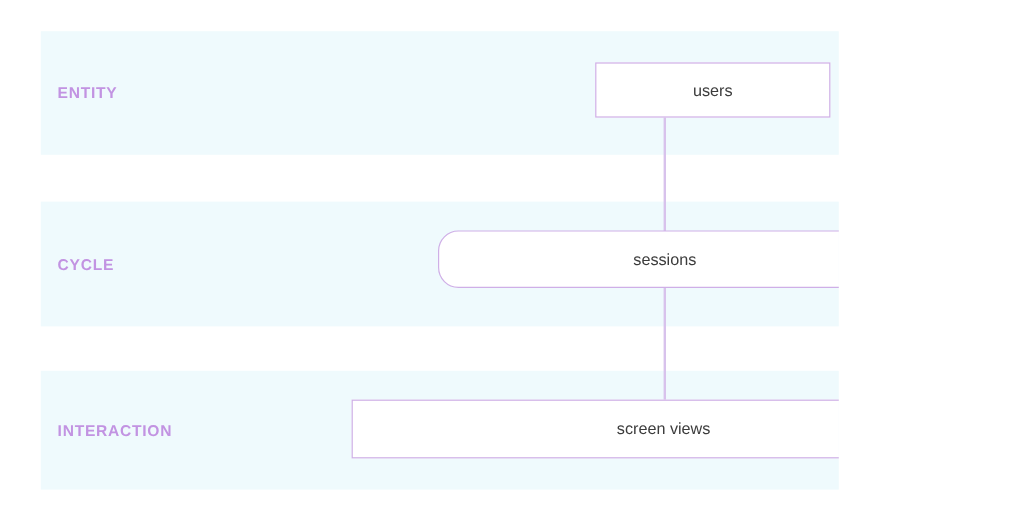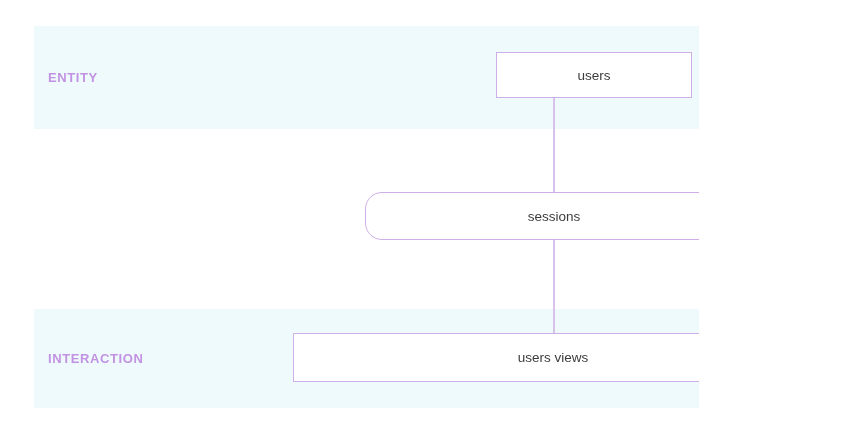--- a/index.html
+++ b/index.html
@@ -61,27 +61,30 @@
 </style>
 </head>
 <body>
 
 <div class="canvas">
 
   <div class="band band-entity">
     <span class="band-label">ENTITY</span>
   </div>
 
+  <div class="band band-cycle">
+    <span class="band-label">CYCLE</span>
+  </div>
 
   <div class="band band-interaction">
     <span class="band-label">INTERACTION</span>
   </div>
 
   <div class="connector connector-1"></div>
   <div class="connector connector-2"></div>
 
   <div class="node node-users">users</div>
 
   <div class="node node-sessions">sessions</div>
 
-  <div class="node node-screen-views">users views</div>
+  <div class="node node-screen-views">screen views</div>
 
 </div>
 
 </body></html>

